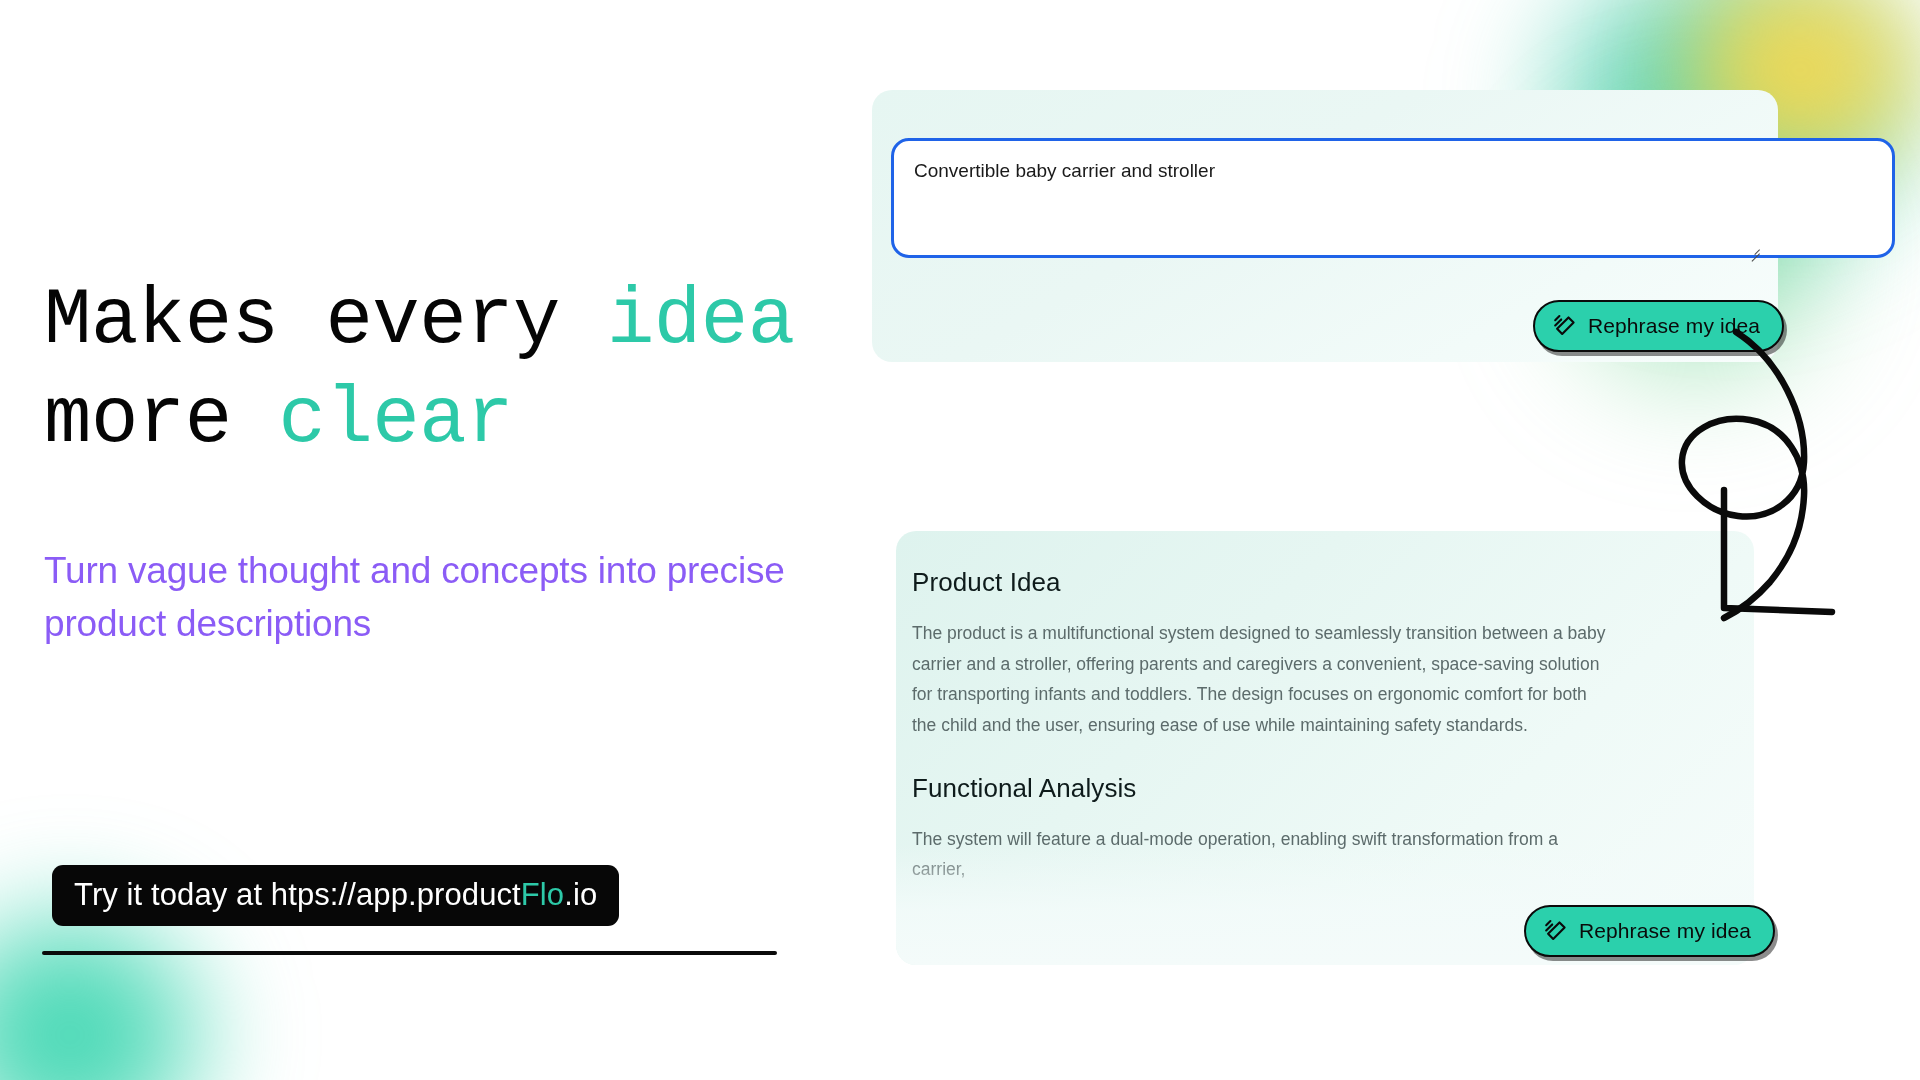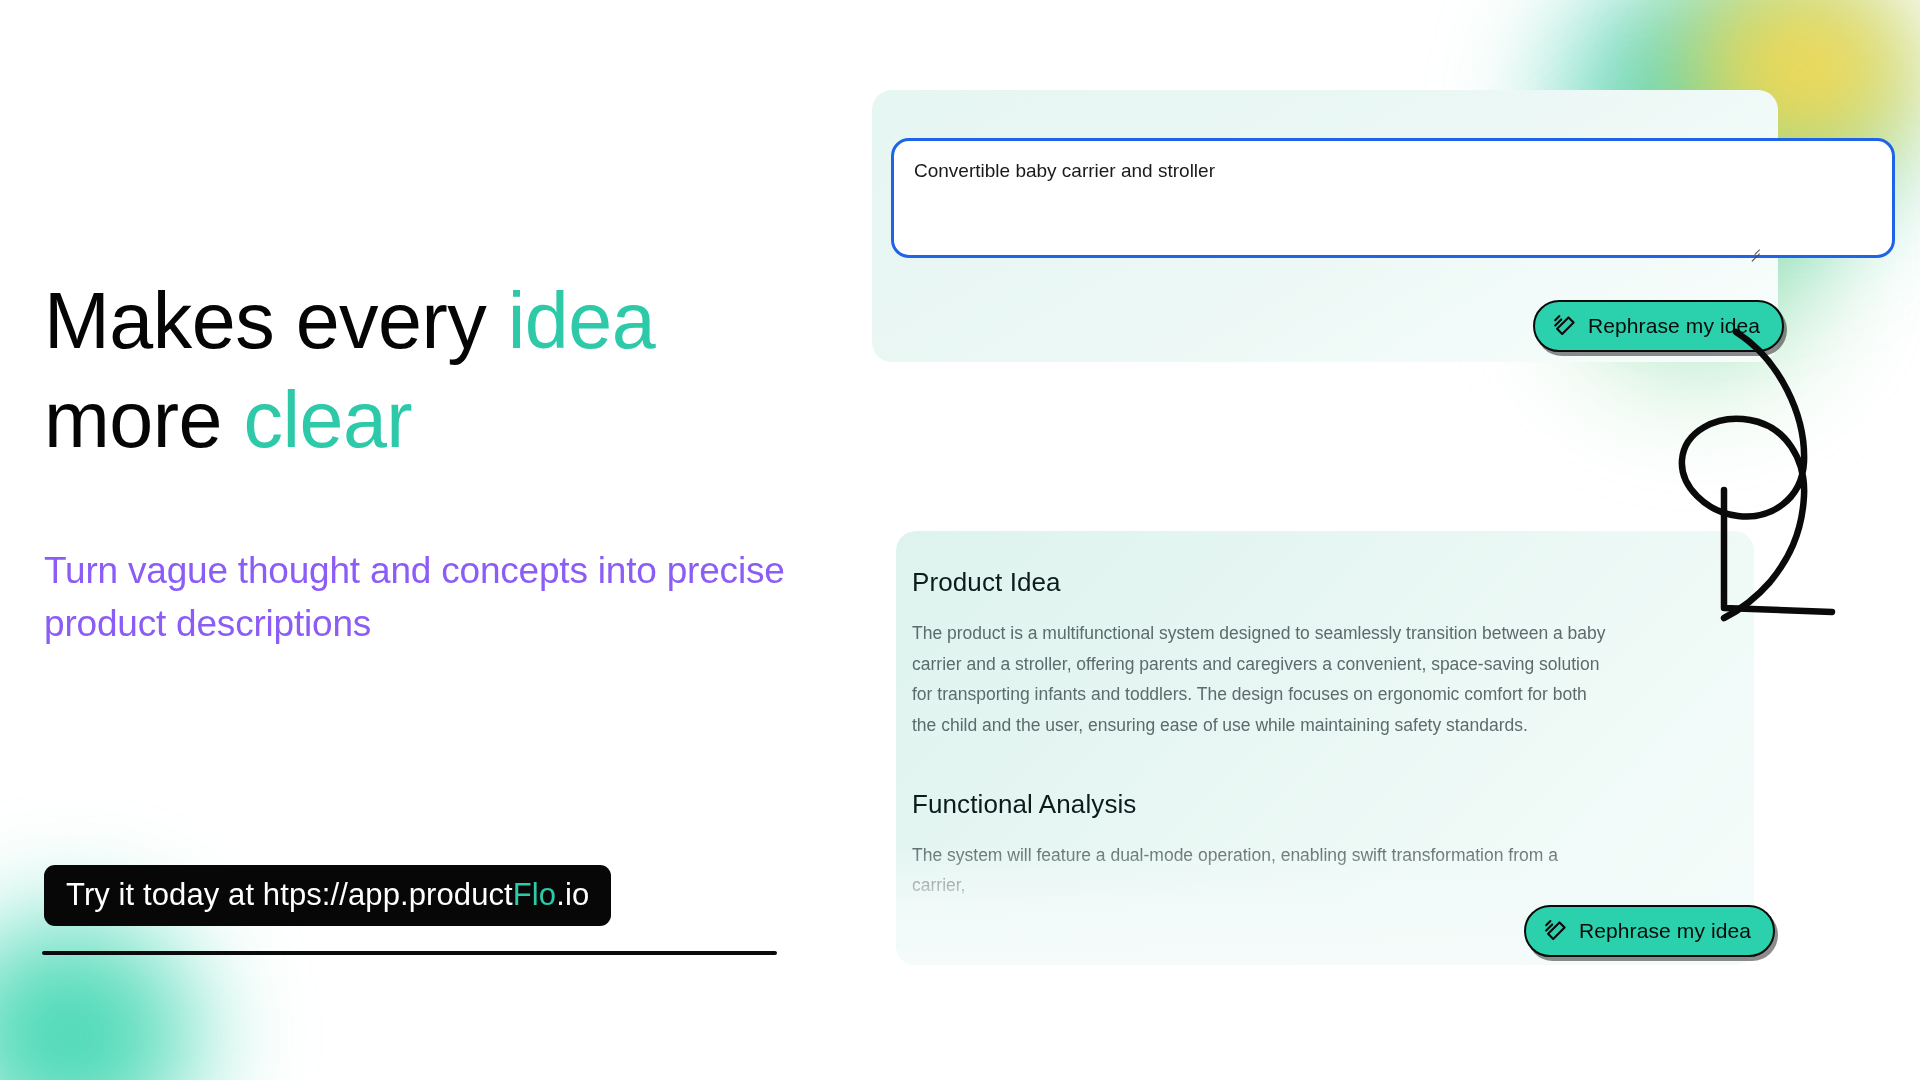--- a/index.html
+++ b/index.html
@@ -57,36 +57,37 @@
     width: 790px;
   }
 
   .headline {
     font-size: 79px;
     line-height: 1.25;
     font-weight: 400;
     letter-spacing: -0.5px;
     color: #050505;
     white-space: pre-wrap;
+    font-family: Liberation Mono, monospace;
   }
   .headline .accent { color: #2DC9A8; }
 
   .subhead {
     margin-top: 74px;
     font-size: 37px;
     line-height: 1.45;
     font-weight: 400;
     color: #8b5cf6;
     letter-spacing: -0.2px;
     max-width: 760px;
   }
 
   .cta-wrap {
     position: absolute;
-    left: 44px;
+    left: 52px;
     top: 865px;
     width: 740px;
   }
   .cta-pill {
     display: inline-block;
     background: #070707;
     color: #ffffff;
     border-radius: 11px;
     padding: 14px 22px 16px 22px;
     font-size: 31px;
@@ -187,21 +188,21 @@
     overflow: hidden;
   }
   .card-inner { padding: 36px 40px 0 16px; }
 
   .card-h {
     font-size: 26px;
     font-weight: 500;
     color: #0E1B1B;
     letter-spacing: 0.1px;
   }
-  .card-h.second { margin-top: 48px; }
+  .card-h.second { margin-top: 32px; }
 
   .card-p {
     margin-top: 20px;
     font-size: 17.5px;
     line-height: 1.75;
     color: #5C6B6B;
     max-width: 700px;
   }
 
   .card-fade {

